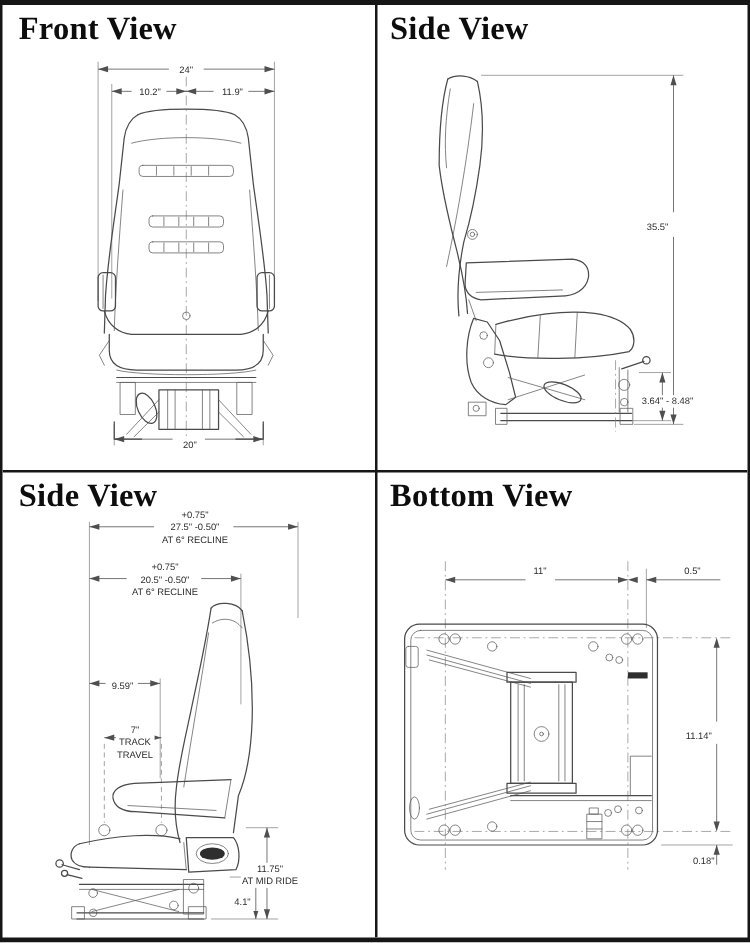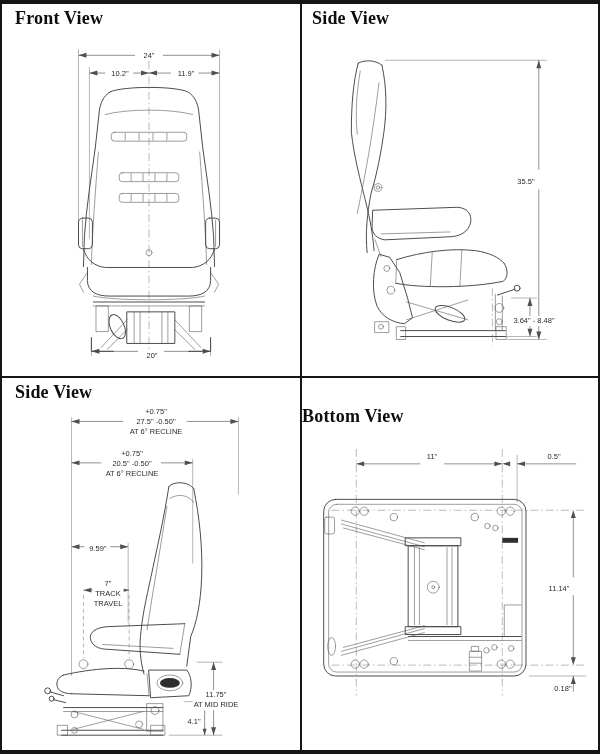--- a/index.html
+++ b/index.html
@@ -13,21 +13,21 @@
   .vdiv { position:absolute; left:298px; top:0; width:2px; height:100%; background:#161616; }
   .hdiv { position:absolute; left:0; top:372px; width:100%; height:2px; background:#161616; }
   .quad { position:absolute; overflow:hidden; }
   #q-front      { left:0;    top:0;    width:298px; height:372px; }
   #q-side-upper { left:300px; top:0;   width:296px; height:372px; }
   #q-side-lower { left:0;    top:374px; width:298px; height:372px; }
   #q-bottom     { left:300px; top:374px; width:296px; height:372px; }
   .qtitle {
     position:absolute; left:13px; top:4px; z-index:3;
     font-family:"Liberation Serif", serif; font-weight:700;
-    font-size:18px; color:#0d0d0d; letter-spacing:.2px;
+    font-size:26px; color:#0d0d0d; letter-spacing:.2px;
   }
   .art { position:absolute; left:0; top:0; width:100%; height:100%; }
   .dim-label {
     position:absolute; transform:translate(-50%,-50%); z-index:2;
     background:#ffffff; color:#2b2b2b; font-size:7.5px; line-height:1.3;
     text-align:center; white-space:pre-line; padding:0 1px;
   }
   svg .s  { fill:none; stroke:#4a4a4a; stroke-width:1;   stroke-linecap:round; stroke-linejoin:round; }
   svg .t  { fill:none; stroke:#5a5a5a; stroke-width:.6;  stroke-linecap:round; stroke-linejoin:round; }
   svg .d  { fill:none; stroke:#606060; stroke-width:.7; }
@@ -269,21 +269,21 @@
     <div class="dim-label" style="left:96px; top:171px;">9.59"</div>
     <div class="dim-label" style="left:106px; top:216px;">7"
 TRACK
 TRAVEL</div>
     <div class="dim-label" style="left:214px; top:322px;">11.75"
 AT MID RIDE</div>
     <div class="dim-label" style="left:192px; top:344px;">4.1"</div>
   </div>
 
   <div class="quad" id="q-bottom">
-    <div class="qtitle" style="left:0;margin-top:24px;">Bottom View</div>
+    <div class="qtitle" style="left:10px;">Bottom View</div>
     <svg class="art" viewBox="0 0 300 377" preserveAspectRatio="none">
       <g>
         <line class="cl" x1="55" y1="72" x2="55" y2="322"></line>
         <line class="cl" x1="203" y1="72" x2="203" y2="322"></line>
         <line class="cl" x1="30" y1="134" x2="288" y2="134"></line>
         <line class="cl" x1="30" y1="291" x2="288" y2="291"></line>
         <line class="e" x1="218" y1="78" x2="218" y2="126"></line>
         <line class="d" x1="55" y1="87" x2="120" y2="87"></line>
         <line class="d" x1="144" y1="87" x2="203" y2="87"></line>
         <path class="ah" d="M55,87 l8,-2.5 v5 z"></path>

